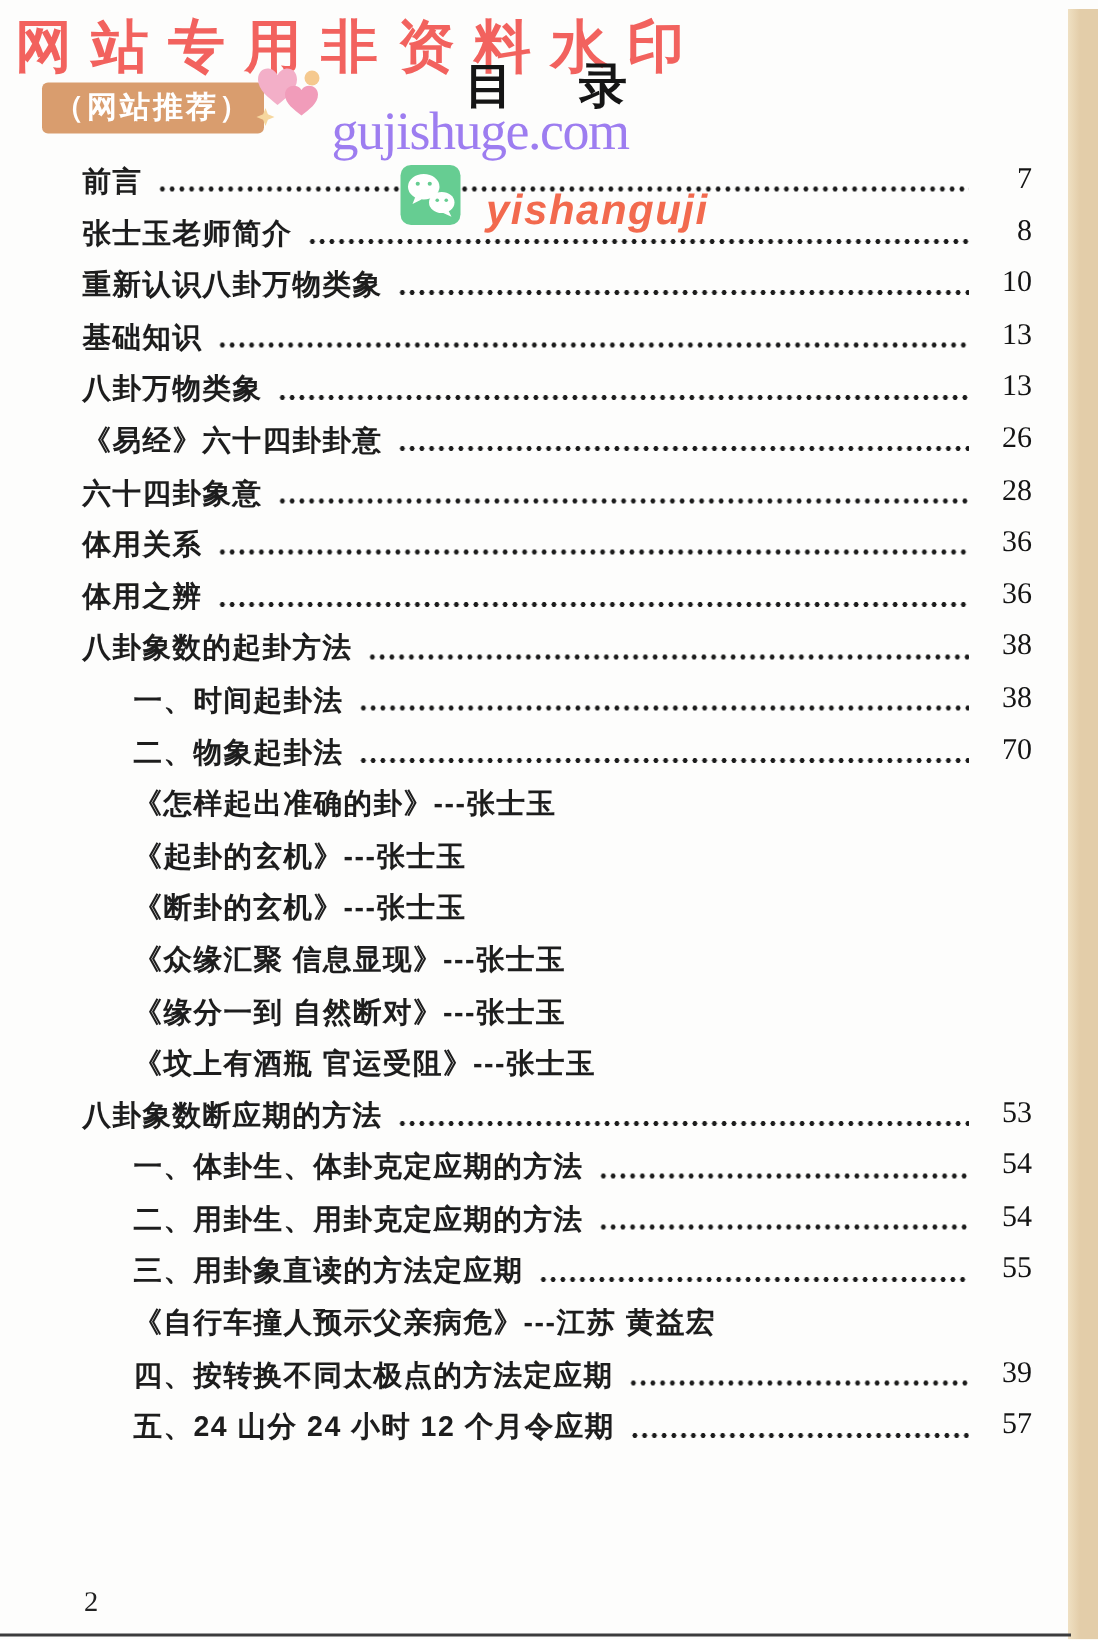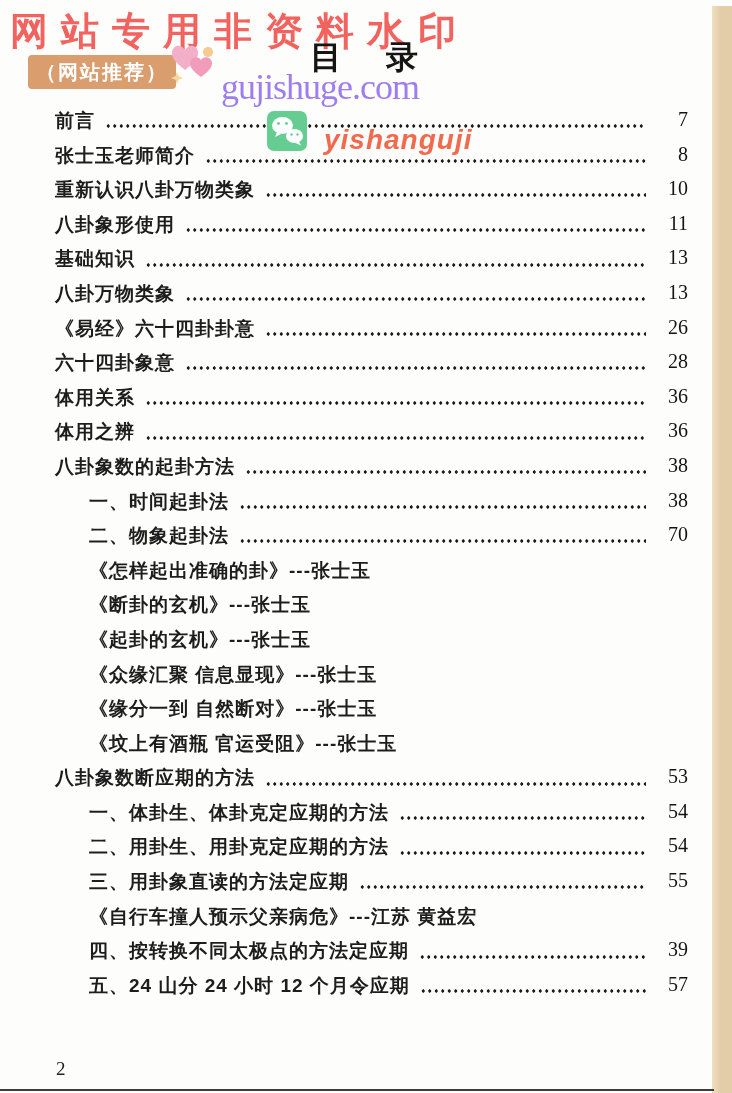--- a/index.html
+++ b/index.html
@@ -107,25 +107,20 @@
       <span class="toc-label">张士玉老师简介</span>
       <span class="leader"></span>
       <span class="toc-page">8</span>
     </div>
       <div class="toc-row indent-0">
       <span class="toc-label">重新认识八卦万物类象</span>
       <span class="leader"></span>
       <span class="toc-page">10</span>
     </div>
       <div class="toc-row indent-0">
-      <span class="toc-label">八卦象形使用</span>
-      <span class="leader"></span>
-      <span class="toc-page">11</span>
-    </div>
-      <div class="toc-row indent-0">
       <span class="toc-label">基础知识</span>
       <span class="leader"></span>
       <span class="toc-page">13</span>
     </div>
       <div class="toc-row indent-0">
       <span class="toc-label">八卦万物类象</span>
       <span class="leader"></span>
       <span class="toc-page">13</span>
     </div>
       <div class="toc-row indent-0">
@@ -162,26 +157,26 @@
       <span class="toc-label">二、物象起卦法</span>
       <span class="leader"></span>
       <span class="toc-page">70</span>
     </div>
       <div class="toc-row indent-1">
       <span class="toc-label">《怎样起出准确的卦》---张士玉</span>
       <span class="leader" style="visibility: hidden;"></span>
       <span class="toc-page" style="visibility: hidden;"></span>
     </div>
       <div class="toc-row indent-1">
+      <span class="toc-label">《起卦的玄机》---张士玉</span>
+      <span class="leader" style="visibility: hidden;"></span>
+      <span class="toc-page" style="visibility: hidden;"></span>
+    </div>
+      <div class="toc-row indent-1">
       <span class="toc-label">《断卦的玄机》---张士玉</span>
-      <span class="leader" style="visibility: hidden;"></span>
-      <span class="toc-page" style="visibility: hidden;"></span>
-    </div>
-      <div class="toc-row indent-1">
-      <span class="toc-label">《起卦的玄机》---张士玉</span>
       <span class="leader" style="visibility: hidden;"></span>
       <span class="toc-page" style="visibility: hidden;"></span>
     </div>
       <div class="toc-row indent-1">
       <span class="toc-label">《众缘汇聚 信息显现》---张士玉</span>
       <span class="leader" style="visibility: hidden;"></span>
       <span class="toc-page" style="visibility: hidden;"></span>
     </div>
       <div class="toc-row indent-1">
       <span class="toc-label">《缘分一到 自然断对》---张士玉</span>

